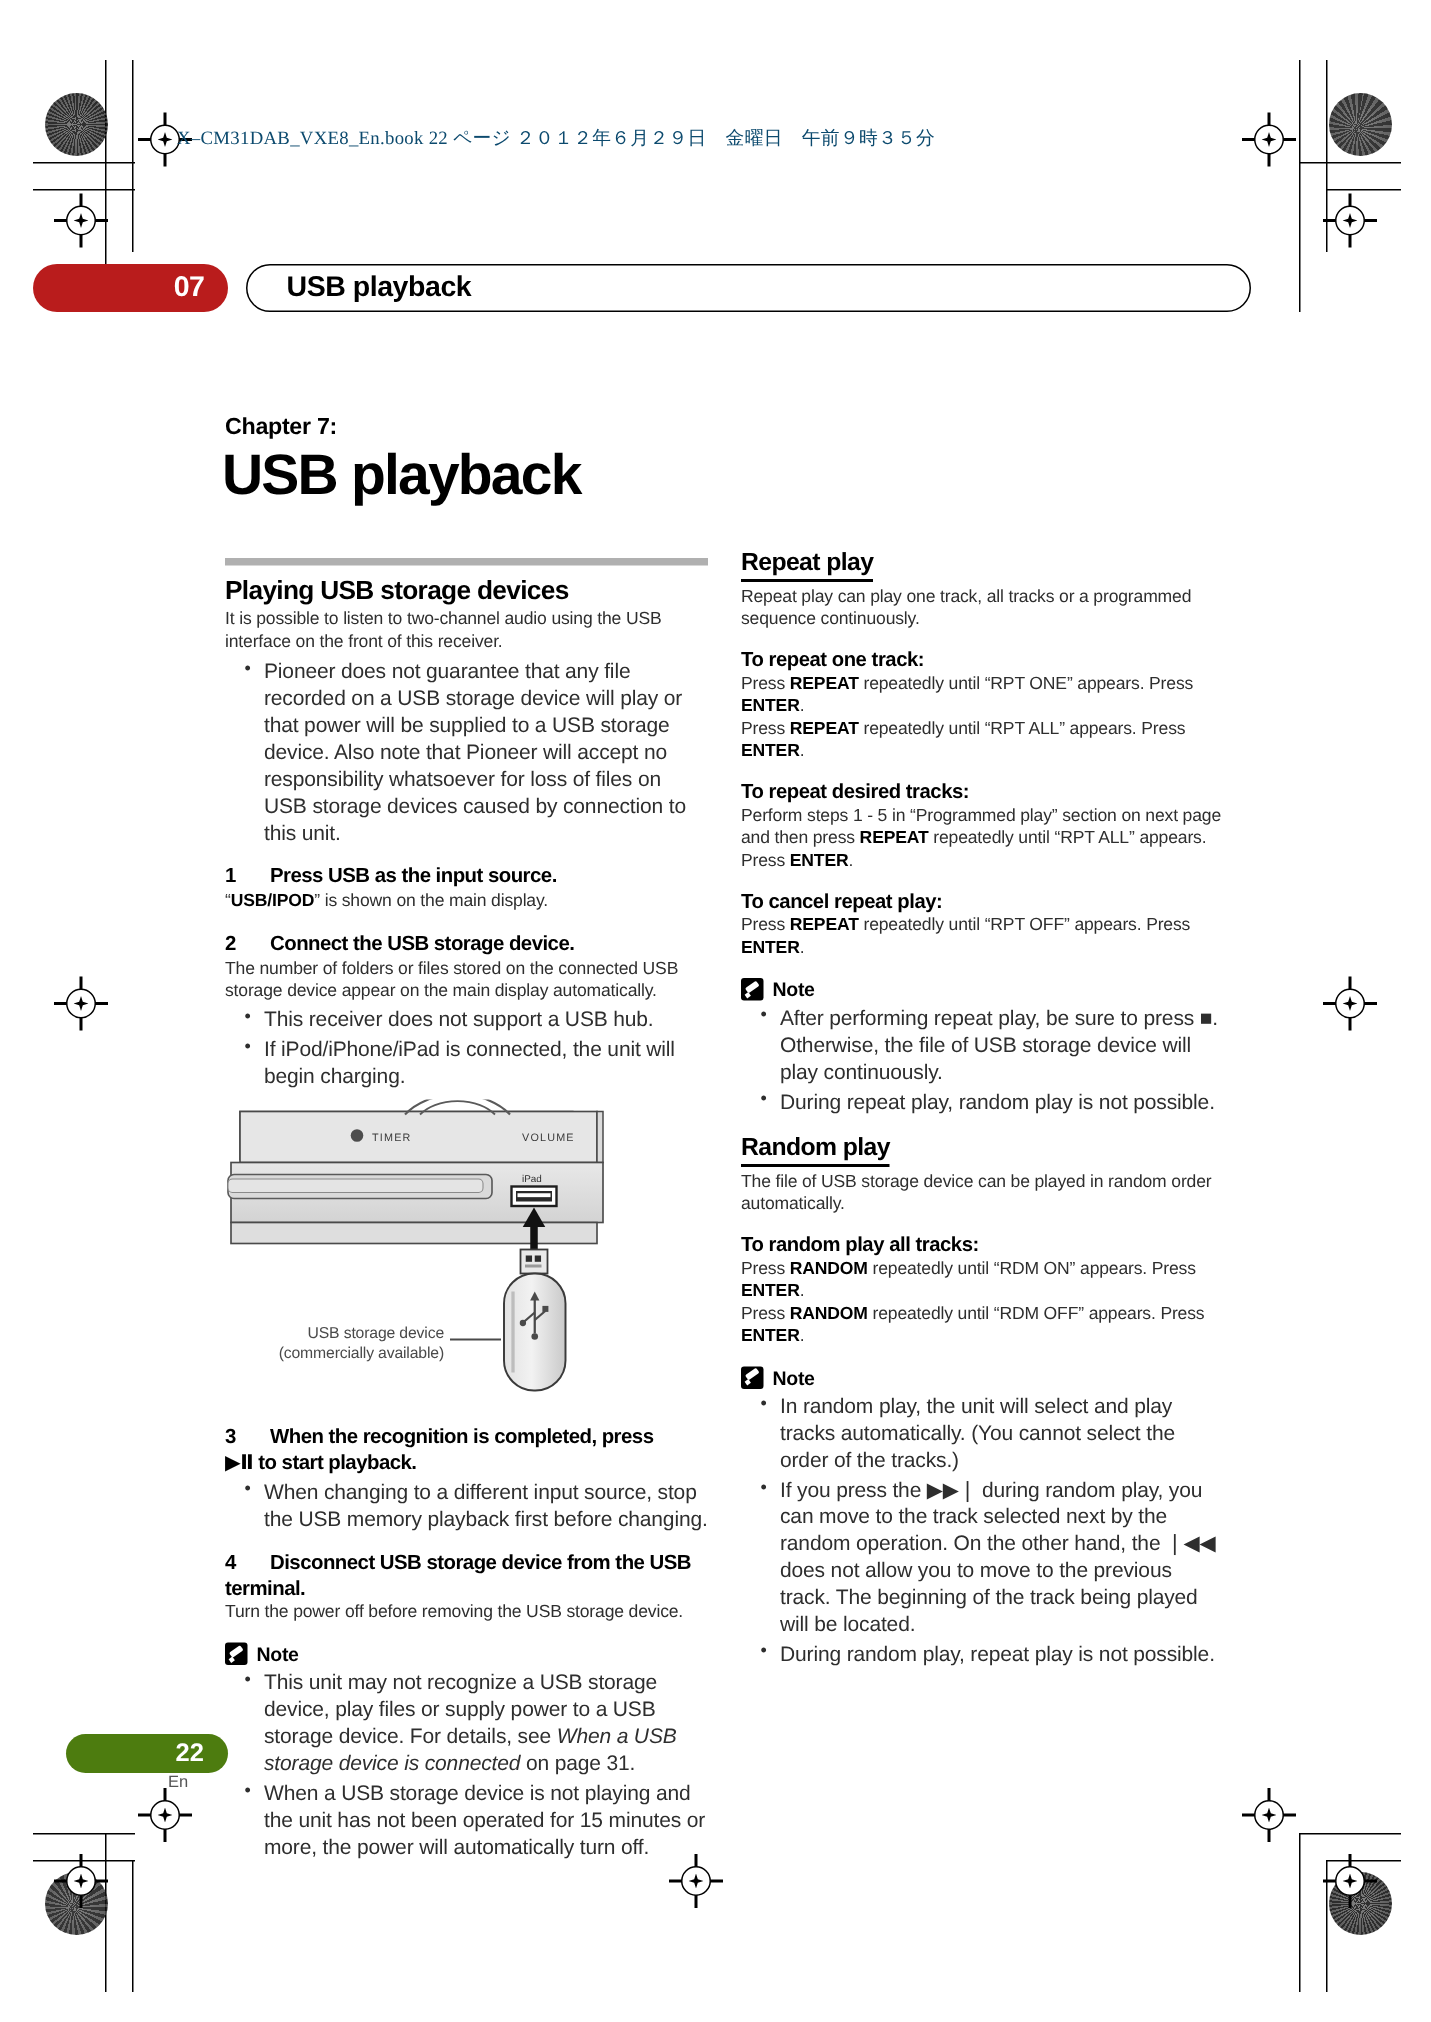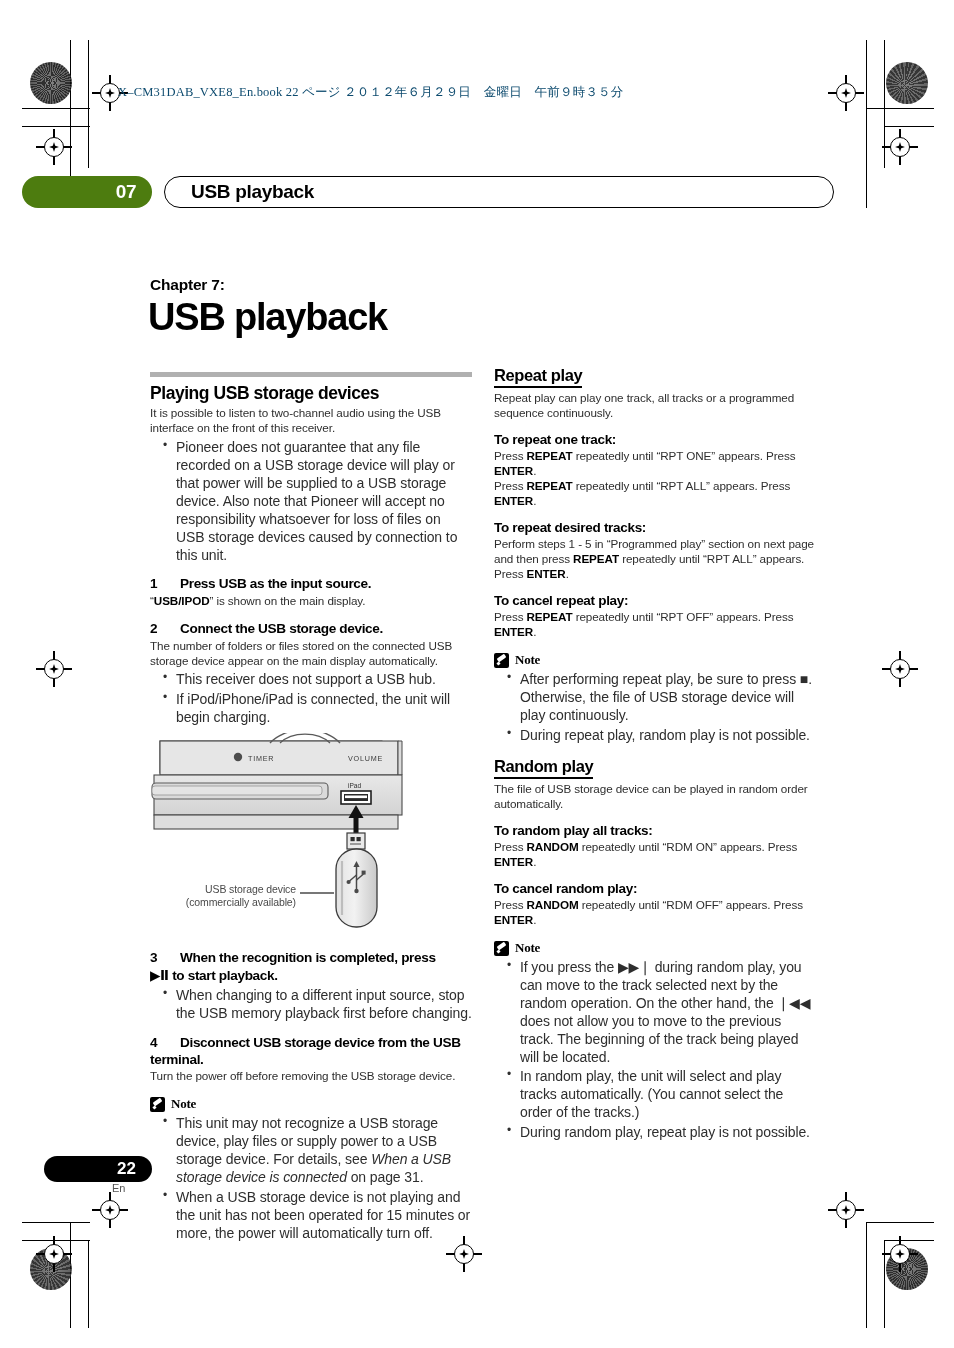--- a/index.html
+++ b/index.html
@@ -41,21 +41,21 @@
   .fileinfo {
     position:absolute; left:118px; top:84px;
     font-family:"Liberation Serif", serif;
     font-size:12.5px; letter-spacing:.2px; color:#0c4a6e; white-space:nowrap;
   }
 
   
   .runhead { position:absolute; left:22px; top:176px; width:790px; height:32px; }
   .chapnum {
     position:absolute; left:0; top:0; width:130px; height:32px;
-    background:#4d7c0f; border-radius:16px;
+    background:#b91c1c; border-radius:16px;
     color:#fff; font-weight:bold; font-size:19px;
     display:flex; align-items:center; justify-content:flex-end;
     padding-right:16px; letter-spacing:-.5px;
   }
   .runtitlebox {
     position:absolute; left:142px; top:0; width:670px; height:32px;
     border:1.5px solid #000; border-radius:16px;
     display:flex; align-items:center; padding-left:26px;
   }
   .runtitle { font-size:19px; font-weight:bold; letter-spacing:-.3px; }
@@ -107,33 +107,33 @@
     position:relative; flex:0 0 auto;
   }
   .note-icon::before {
     content:""; position:absolute; left:3px; top:3.5px; width:9px; height:4px;
     background:#fff; transform:rotate(-35deg); border-radius:1px;
   }
   .note-icon::after {
     content:""; position:absolute; left:2.5px; top:9.5px; width:3px; height:3px;
     background:#fff; transform:rotate(-35deg);
   }
-  .note-label { font-size:13px; font-weight:bold; letter-spacing:-.2px;font-family:Liberation Serif, serif; }
+  .note-label { font-size:13px; font-weight:bold; letter-spacing:-.2px; }
 
   
   .figure { position:relative; width:322px; height:205px; margin-top:6px; }
   .figcaption {
     position:absolute; font-size:10.5px; color:#4a4a4a; line-height:1.22; text-align:right;
     letter-spacing:-.1px;
   }
 
   
   .pagebadge {
     position:absolute; left:44px; top:1156px; width:108px; height:26px;
-    background:#000000; border-radius:13px; color:#fff;
+    background:#4d7c0f; border-radius:13px; color:#fff;
     font-size:17px; font-weight:bold;
     display:flex; align-items:center; justify-content:flex-end; padding-right:16px;
   }
   .pagelang { position:absolute; left:112px; top:1182px; font-size:11px; color:#555; }
 
   .glyph { font-family:"DejaVu Sans", sans-serif; }
 </style>
 </head>
 <body>
 
@@ -375,28 +375,27 @@
     <li>During repeat play, random play is not possible.</li>
   </ul>
 
   <div style="height:10px"></div>
   <h2 class="sec-underline">Random play</h2>
   <p class="body">The file of USB storage device can be played in random order automatically.</p>
 
   <h3 class="sub">To random play all tracks:</h3>
   <p class="body"><span>Press </span><b>RANDOM</b><span> repeatedly until “RDM ON” appears. Press </span><b>ENTER</b><span>.</span></p>
 
-  <h3 class="sub">To cancel random play:</h3>
   <p class="body"><span>Press </span><b>RANDOM</b><span> repeatedly until “RDM OFF” appears. Press </span><b>ENTER</b><span>.</span></p>
 
   <div class="note-head">
     <span class="note-icon"></span>
     <span class="note-label">Note</span>
   </div>
   <ul class="bul">
+    <li>In random play, the unit will select and play tracks automatically. (You cannot select the order of the tracks.)</li>
     <li>If you press the ▶▶❘ during random play, you can move to the track selected next by the random operation. On the other hand, the ❘◀◀ does not allow you to move to the previous track. The beginning of the track being played will be located.</li>
-    <li>In random play, the unit will select and play tracks automatically. (You cannot select the order of the tracks.)</li>
     <li>During random play, repeat play is not possible.</li>
   </ul>
 </div>
 
 <div class="pagebadge">22</div>
 <div class="pagelang">En</div>
 
 </body></html>

